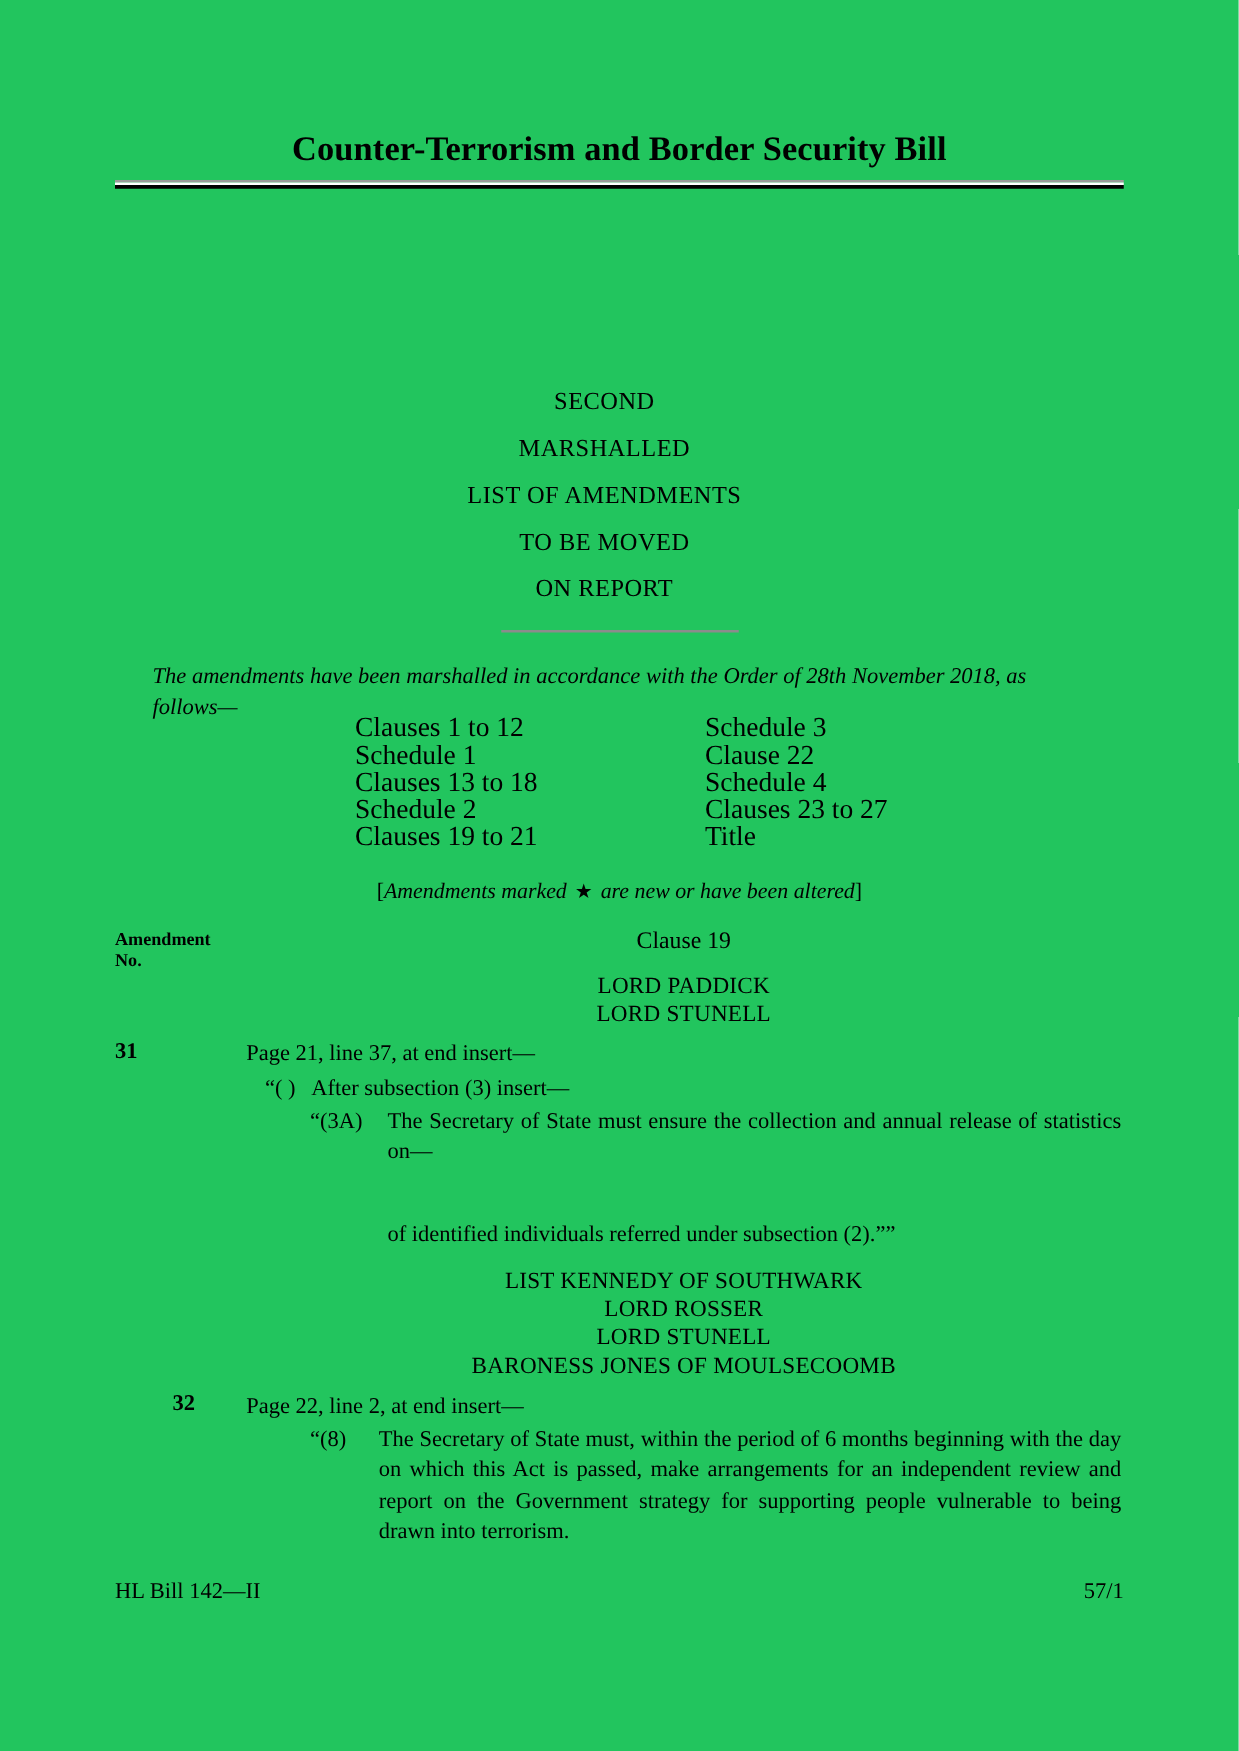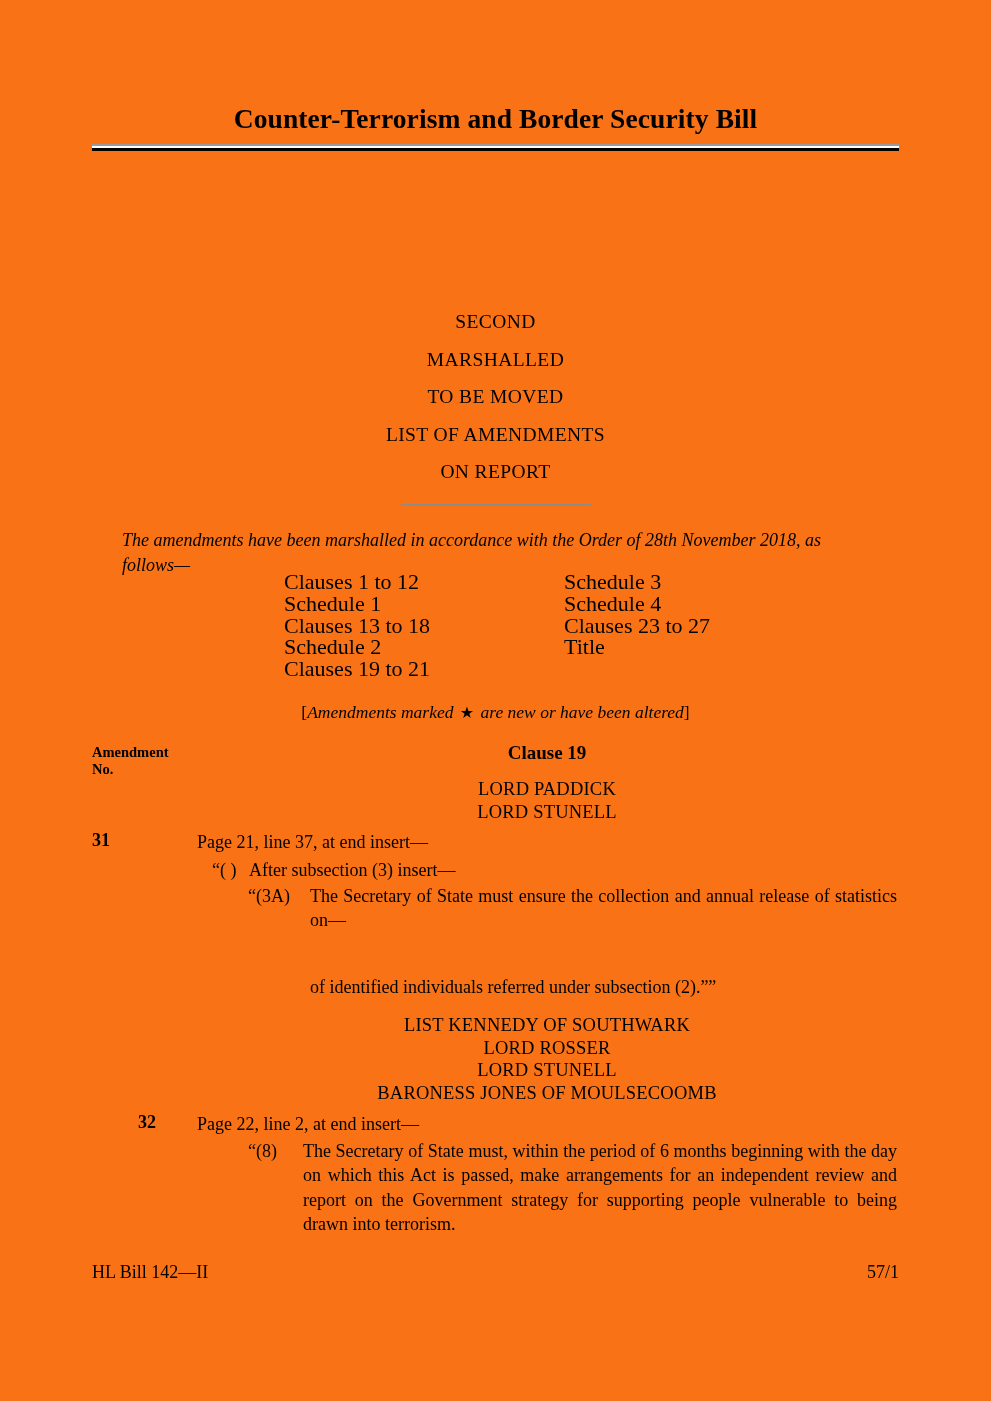--- a/index.html
+++ b/index.html
@@ -11,21 +11,21 @@
   body {
     font-family: "Liberation Serif", "DejaVu Serif", serif;
     color: #000000;
     -webkit-font-smoothing: antialiased;
   }
   .page {
     position: relative;
     width: 991px;
     height: 1401px;
     margin: 0 auto;
-    background: #f97316;
+    background: #22c55e;
     overflow: hidden;
   }
 
   
   .doc-title {
     position: absolute;
     left: 92px;
     top: 104px;
     width: 807px;
     text-align: center;
@@ -49,21 +49,21 @@
     background: #ffffff;
   }
   .rule-double .thick {
     height: 3px;
     background: #000000;
   }
 
   
   .heading-stack {
     position: absolute;
-    left: 92px;
+    left: 80px;
     top: 303px;
     width: 807px;
     text-align: center;
   }
   .heading-stack .hl {
     font-size: 19.5px;
     line-height: 37.5px;
     letter-spacing: 0.4px;
   }
 
@@ -137,21 +137,21 @@
   }
 
   
   .clause-heading {
     position: absolute;
     left: 197px;
     top: 742px;
     width: 700px;
     text-align: center;
     font-size: 19px;
-    font-weight: bold;
+    font-weight: normal;
   }
 
   
   .sponsors {
     position: absolute;
     width: 700px;
     left: 197px;
     text-align: center;
     font-size: 18.5px;
     line-height: 22.5px;
@@ -273,42 +273,43 @@
 
   <div class="rule-double">
     <div class="thin"></div>
     <div class="gap"></div>
     <div class="thick"></div>
   </div>
 
   <div class="heading-stack">
     <div class="hl">SECOND</div>
     <div class="hl">MARSHALLED</div>
+    <div class="hl">LIST OF AMENDMENTS</div>
     <div class="hl">TO BE MOVED</div>
-    <div class="hl">LIST OF AMENDMENTS</div>
     <div class="hl">ON REPORT</div>
   </div>
 
   <div class="rule-short"></div>
 
   <div class="marshall-note">
     <span>The amendments have been marshalled in accordance with the Order of 28th November 2018, as</span>
     <div class="last-line">follows—</div>
   </div>
 
   <div class="clause-list">
     <div class="col col-left">
       <div>Clauses 1 to 12</div>
       <div>Schedule 1</div>
       <div>Clauses 13 to 18</div>
       <div>Schedule 2</div>
       <div>Clauses 19 to 21</div>
     </div>
     <div class="col col-right">
       <div>Schedule 3</div>
+      <div>Clause 22</div>
       <div>Schedule 4</div>
       <div>Clauses 23 to 27</div>
       <div>Title</div>
     </div>
   </div>
 
   <div class="star-note"><span>[</span><span class="ital">Amendments marked </span><span class="star">★</span><span class="ital"> are new or have been altered</span><span>]</span></div>
 
   <div class="amend-no-heading">
     <div>Amendment</div>

